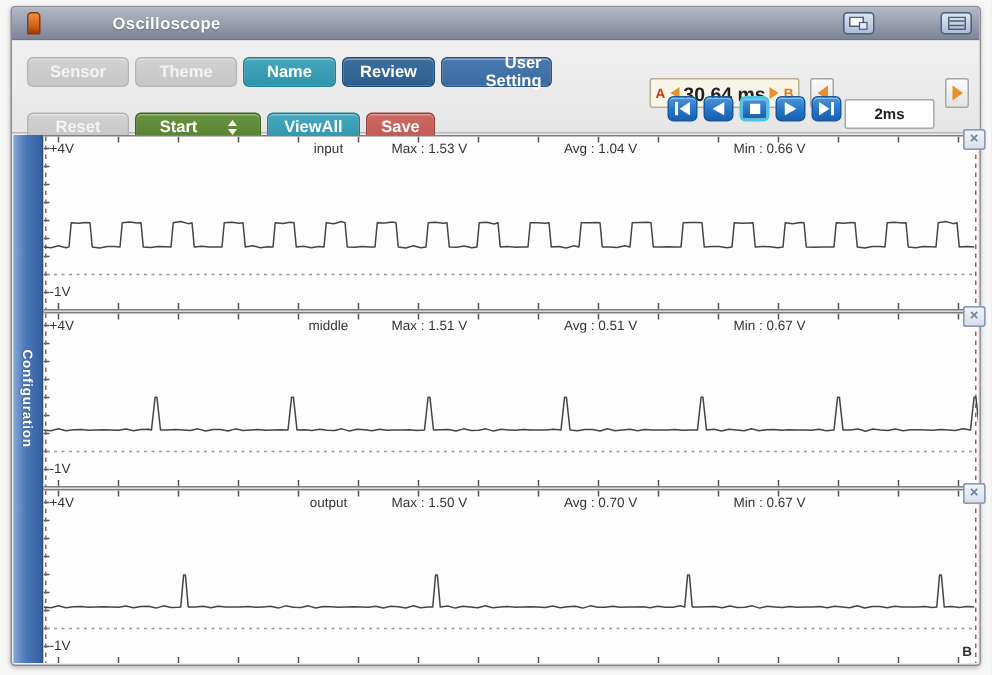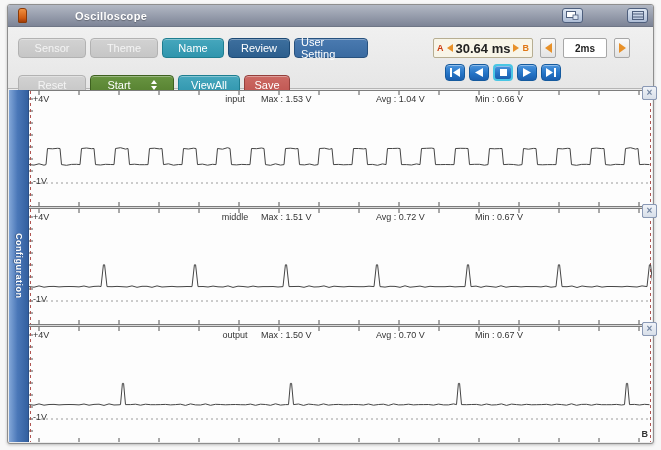--- a/index.html
+++ b/index.html
@@ -18,48 +18,48 @@
   .title-text { color:#fff; font-size:11px; font-weight:bold; margin-left:8px; letter-spacing:.3px;
     text-shadow:0 1px 1px rgba(0,0,0,.3); flex:1; }
   .tb-btn { width:21px; height:15px; margin-left:4px; border:1px solid #4e5f7d; border-radius:3px;
     background:linear-gradient(to bottom,#dde6f2,#aebdd6); display:flex; align-items:center; justify-content:center; }
 
   
   .toolbar { position:relative; height:62px; background:linear-gradient(to bottom,#f0f0f0,#e6e6e6);
     border-bottom:1px solid #b5b5b5; }
   .btn-row { position:absolute; left:10px; display:flex; gap:4px; }
   .btn-row.r1 { top:11px; } .btn-row.r2 { top:48px; }
-  .btn { height:20px; border-radius:4px; color:#fff; font-size:11px; font-weight:normal;
+  .btn { height:20px; border-radius:4px; color:#fff; font-size:11px; font-weight:bold;
     display:flex; align-items:center; justify-content:center; padding:0 6px;
     border:1px solid rgba(0,0,0,.25); box-shadow:inset 0 1px 0 rgba(255,255,255,.35); cursor:pointer; }
   .b-gray  { width:68px; background:linear-gradient(to bottom,#d2d2d2,var(--btn_gray)); color:#f4f4f4; border-color:#b2b2b2; }
   .b-teal  { width:62px; background:linear-gradient(to bottom,#46a7bd,var(--btn_teal)); border-color:#1e7构e90; border-color:#1e7e90; }
   .b-bdark { width:62px; background:linear-gradient(to bottom,#3d6f9e,var(--btn_blue_dark)); border-color:#1d4a75; }
-  .b-blue  { width:74px; background:linear-gradient(to bottom,#4a7ab0,var(--btn_blue)); border-color:#28527f; }
+  .b-blue  { width:74px; background:linear-gradient(to bottom,#4a7ab0,var(--btn_blue)); border-color:#28527f;text-align:right; }
   .b-green { width:84px; background:linear-gradient(to bottom,#689441,var(--btn_green)); border-color:#3e6120; gap:20px; }
   .b-red   { width:46px; background:linear-gradient(to bottom,#cc6a64,var(--btn_red)); border-color:#94403c; }
   .spinner { display:flex; flex-direction:column; gap:2px; }
   .spinner i { display:block; width:0; height:0; border-left:3px solid transparent; border-right:3px solid transparent; }
   .spinner .up { border-bottom:4px solid #fff; }
   .spinner .dn { border-top:4px solid #fff; }
 
   .time-group { position:absolute; left:425px; top:11px; display:flex; gap:7px; align-items:center; }
   .time-box { width:100px; height:20px; background:var(--time_box_bg); border:1px solid #b7ae92; border-radius:2px;
     display:flex; align-items:center; justify-content:center; gap:3px; }
   .ab { font-size:9px; font-weight:bold; }
   .a-lab { color:#cc3a10; } .b-lab { color:#e07818; }
   .time-value { font-size:13px; font-weight:bold; color:#222; }
   .tri-l { width:0; height:0; border-top:4px solid transparent; border-bottom:4px solid transparent; border-right:6px solid var(--orange); }
   .tri-r { width:0; height:0; border-top:4px solid transparent; border-bottom:4px solid transparent; border-left:6px solid var(--orange); }
   .step-btn { width:16px; height:20px; border:1px solid #a7a7a7; border-radius:2px;
     background:linear-gradient(to bottom,#fbfbfb,#e3e3e3); display:flex; align-items:center; justify-content:center; cursor:pointer; }
   .step-btn .tri-l { border-right-width:7px; border-top-width:5px; border-bottom-width:5px; }
   .step-btn .tri-r { border-left-width:7px; border-top-width:5px; border-bottom-width:5px; }
-  .timebase-box { width:44px; height:20px; background:#fff; border:1px solid #a7a7a7; border-radius:2px;
-    display:flex; align-items:center; justify-content:center; font-size:10px; font-weight:bold; color:#222; cursor:pointer; }
+  .timebase-box { width:60px; height:20px; background:#fff; border:1px solid #a7a7a7; border-radius:2px;
+    display:flex; align-items:center; justify-content:center; font-size:10px; font-weight:bold; color:#222; cursor:pointer;margin-top:28px; }
 
   .playback { position:absolute; left:437px; top:37px; display:flex; gap:4px; }
   .pb-btn { width:20px; height:17px; border-radius:4px; border:1px solid #155a9e; cursor:pointer;
     background:linear-gradient(to bottom,#4b94dd,var(--play_blue) 60%,#1b5fae);
     display:flex; align-items:center; justify-content:center; box-shadow:inset 0 1px 0 rgba(255,255,255,.4); }
   .pb-btn.stop { border:2px solid #49c6e4; }
   .pb-btn svg { display:block; }
 
   
   .content { position:absolute; top:85px; bottom:1px; left:1px; right:1px; display:flex; background:#d9d9d9; }
@@ -68,28 +68,28 @@
   .config-text { writing-mode:vertical-rl; color:#fff; font-size:9px; font-weight:bold; letter-spacing:.5px;
     text-shadow:0 1px 1px rgba(0,0,0,.35); }
   .panels { flex:1; display:flex; flex-direction:column; }
   .panel { position:relative; flex:1; background:var(--panel_bg);
     border-top:1px solid #7d7d7d; border-bottom:1px solid #7d7d7d; margin-bottom:1px; }
   .panel:last-child { margin-bottom:0; border-bottom:none; }
   .wave-svg { position:absolute; inset:0; width:100%; height:100%; }
   .panel-header { position:absolute; top:3px; left:0; right:0; height:14px; font-size:9px; color:#333; }
   .panel-header span { position:absolute; white-space:nowrap; }
   .ph-ylabel { left:4px; }
-  .ph-name { left:166px; width:80px; text-align:center; }
-  .ph-max { left:232px; } .ph-avg { left:347px; } .ph-min { left:446px; }
+  .ph-name { left:150px; width:80px; text-align:center; }
+  .ph-max { left:232px; } .ph-avg { left:347px; } .ph-min { left:460px; }
   .ph-controls { right:10px; top:-1px; display:flex; gap:3px; align-items:center; position:absolute; }
   .chk { width:11px; height:11px; background:#fff; border:1px solid #8a8a8a; display:inline-block; cursor:pointer; }
   .sq-btn { width:15px; height:14px; border:1px solid #8a99b5; border-radius:2px; font-size:10px; font-weight:bold;
     color:#7286a3; background:linear-gradient(to bottom,#f0f3f8,#d8dfe9);
     display:inline-flex; align-items:center; justify-content:center; cursor:pointer; line-height:1; }
-  .ph-bottom { position:absolute; left:4px; bottom:20px; font-size:9px; color:#333;margin-top:40px; }
+  .ph-bottom { position:absolute; left:4px; bottom:7px; font-size:9px; color:#333;margin-top:40px; }
   .cursor-b-label { position:absolute; right:4px; bottom:3px; font-size:9px; color:#333; font-weight:bold; }
 </style>
 </head>
 <body>
 
 <div class="window">
 
   <div class="titlebar">
     <span class="title-icon"></span>
     <span class="title-text">Oscilloscope</span>
@@ -290,21 +290,21 @@
             <line x1="0" y1="104" x2="4" y2="104" stroke="#555" stroke-width="1"></line>
             <line x1="2" y1="92" x2="621" y2="92" stroke="#9a9a9a" stroke-width="1" stroke-dasharray="2 3"></line>
             <line x1="1.5" y1="0" x2="1.5" y2="115" stroke="#b05552" stroke-width="1" stroke-dasharray="3 3"></line>
             <line x1="621.5" y1="0" x2="621.5" y2="115" stroke="#b05552" stroke-width="1" stroke-dasharray="3 3"></line>
             <path d="M0 77.6 L5 78.2 L10 76.9 L15 78.2 L20 77.5 L25 77.4 L30 77.9 L35 77.6 L40 77.5 L45 77.6 L50 77.9 L55 77.0 L60 78.2 L65 77.4 L70 77.2 L72.0 77.6 L74.4 55.8 L75.6 55.8 L78.0 77.6 L83 77.7 L88 77.4 L93 77.7 L98 78.0 L103 76.9 L108 78.3 L113 77.3 L118 77.3 L123 78.3 L128 76.9 L133 78.0 L138 77.7 L143 77.4 L148 77.8 L153 77.7 L158 77.5 L163.0 77.6 L165.4 55.8 L166.6 55.8 L169.0 77.6 L174 77.5 L179 78.0 L184 77.1 L189 77.8 L194 78.0 L199 76.9 L204 78.4 L209 77.2 L214 77.5 L219 78.1 L224 77.1 L229 77.9 L234 77.6 L239 77.6 L244 77.5 L249 78.0 L254.0 77.6 L256.4 55.8 L257.6 55.8 L260.0 77.6 L265 77.5 L270 77.4 L275 78.3 L280 76.9 L285 78.0 L290 77.8 L295 76.9 L300 78.4 L305 77.2 L310 77.6 L315 77.9 L320 77.4 L325 77.6 L330 77.7 L335 77.7 L340 77.2 L345.0 77.6 L347.4 55.8 L348.6 55.8 L351.0 77.6 L356 78.1 L361 77.3 L366 77.4 L371 78.3 L376 76.8 L381 78.2 L386 77.7 L391 77.1 L396 78.2 L401 77.3 L406 77.7 L411 77.7 L416 77.7 L421 77.3 L426 77.9 L431 77.6 L436.0 77.6 L438.4 55.8 L439.6 55.8 L442.0 77.6 L447 77.1 L452 78.3 L457 77.1 L462 77.6 L467 78.2 L472 76.8 L477 78.2 L482 77.5 L487 77.4 L492 77.9 L497 77.5 L502 77.6 L507 77.6 L512 77.9 L517 77.1 L522 78.2 L527.0 77.6 L529.4 55.8 L530.6 55.8 L533.0 77.6 L538 77.7 L543 77.0 L548 78.5 L553 77.0 L558 77.7 L563 78.0 L568 77.0 L573 78.1 L578 77.5 L583 77.5 L588 77.6 L593 77.8 L598 77.3 L603 77.7 L608 78.0 L613 76.9 L618.0 77.6 L620.4 55.8 L621.6 55.8 L624.0 77.6" fill="none" stroke="#454545" stroke-width="1" stroke-linejoin="round"></path>
           </svg>
     <div class="panel-header">
       <span class="ph-ylabel">+4V</span>
       <span class="ph-name">middle</span>
       <span class="ph-max">Max : 1.51 V</span>
-      <span class="ph-avg">Avg : 0.72 V</span>
+      <span class="ph-avg">Avg : 0.51 V</span>
       <span class="ph-min">Min : 0.67 V</span>
       <span class="ph-controls">
         <span class="chk"></span>
         <span class="sq-btn">+</span>
         <span class="sq-btn">×</span>
       </span>
     </div>
     <span class="ph-bottom">-1V</span>
     <span class="cursor-b-label"></span>
   </div>

